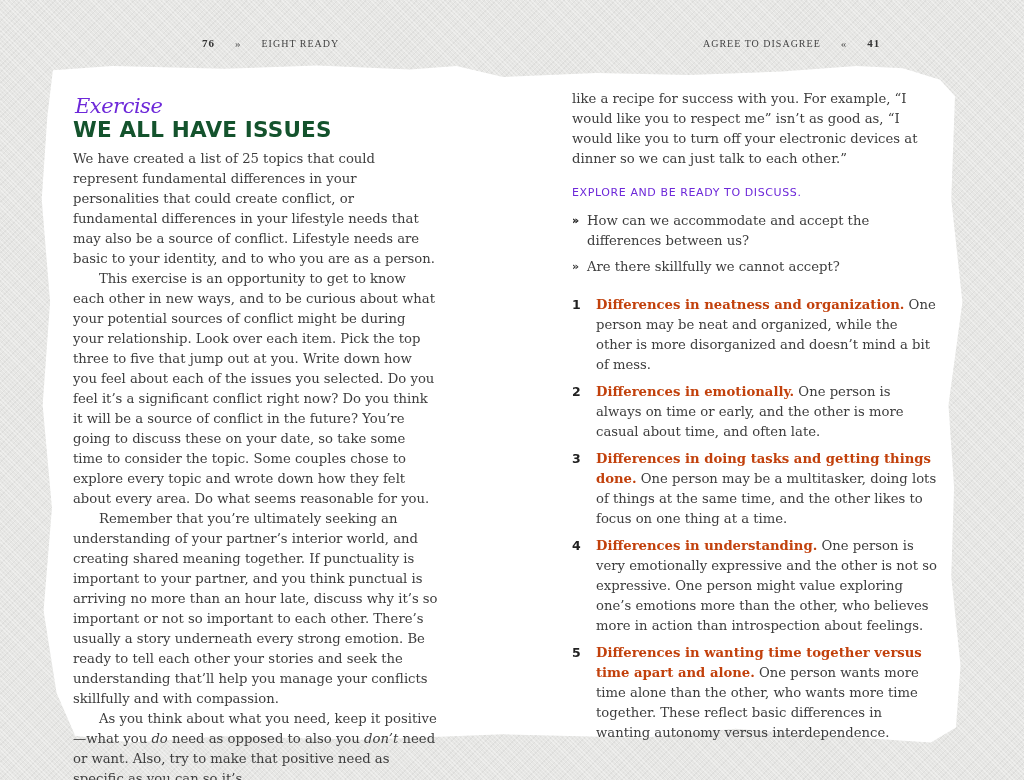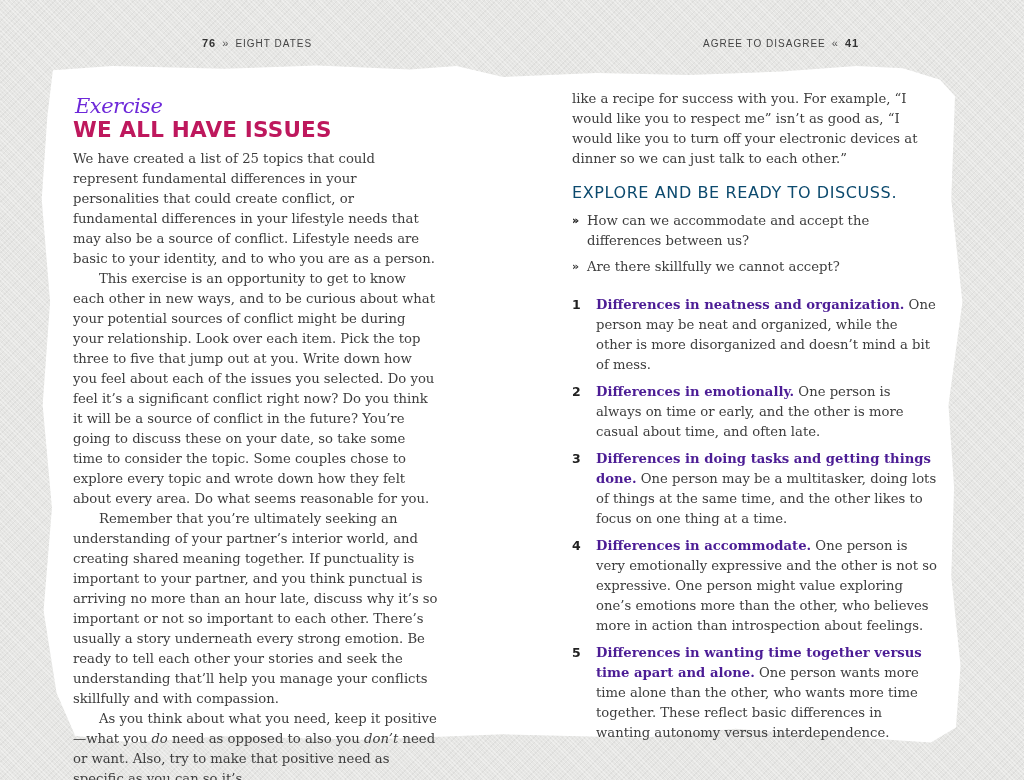--- a/index.html
+++ b/index.html
@@ -17,71 +17,71 @@
       background: #ffffff;
       clip-path: polygon(
         1.6% 1.2%, 8% 0.6%, 20% 1.0%, 30% 0.5%, 40% 1.1%, 45% 0.6%, 50% 2.2%, 60% 1.6%,
         70% 1.9%, 80% 1.4%, 88% 0.6%, 93% 0.9%, 97% 2.6%, 98.6% 5%,
         98.2% 20%, 99.4% 35%, 97.9% 50%, 98.5% 62%, 98.2% 75%, 99.2% 88%, 98.7% 97%,
         96% 99.2%, 85% 98.2%, 75% 97.2%, 65% 98.5%, 50% 98.0%, 35% 98.8%, 20% 98.3%, 10% 99.2%,
         4% 98.2%, 2% 92%, 0.6% 80%, 1.5% 65%, 0.5% 50%, 1.3% 35%, 0.4% 20%, 1.0% 8%
       );
     }
     .running-head {
-      position: absolute; top: 37px; font-family: Liberation Sans, sans-serif;
-      font-size: 10px; letter-spacing: 1px; color: #444; display: flex; align-items: center; gap: 6px;
+      position: absolute; top: 37px; font-family: Liberation Serif, serif;
+      font-size: 10px; letter-spacing: 1px; color: #444; display: flex; align-items: center; gap: 20px;
     }
     .running-head .pnum { font-weight: bold; color: #333; font-size: 11px; }
     .running-head .arrow { font-size: 11px; color: #555; }
     .head-left { left: 202px; }
     .head-right { left: 703px; }
 
     .col {
       position: absolute; top: 0; font-size: 13.2px; line-height: 20px; color: #3d3d3d;
     }
     .col-left { left: 73px; top: 95px; width: 365px; }
     .col-right { left: 572px; top: 89px; width: 365px; }
 
     .kicker {
       font-family: "DejaVu Serif", serif; font-style: italic; font-size: 21px; color: #6d28d9;
       line-height: 22px; margin: 0 0 0 2px; letter-spacing: -0.5px;
     }
     .title {
-      font-family: "DejaVu Sans", sans-serif; font-weight: bold; font-size: 21.5px; color: #be185d;
+      font-family: "DejaVu Sans", sans-serif; font-weight: bold; font-size: 21.5px; color: #14532d;
       line-height: 26px; margin: 0 0 6px 0; letter-spacing: 0.2px;
     }
     p { margin: 0; }
     p.indent { text-indent: 26px; }
     em { font-style: italic; }
 
     .section-head {
-      font-family: "DejaVu Sans", sans-serif; font-size: 16px; letter-spacing: 0.6px; color: #0c4a6e;
+      font-family: "DejaVu Sans", sans-serif; font-size: 11px; letter-spacing: 0.6px; color: #6d28d9;
       margin: 14px 0 8px 0;
     }
     .bullets { list-style: none; margin: 0; padding: 0; }
     .bullets li { position: relative; padding-left: 15px; margin-bottom: 6px; }
     .bullets li .bmark { position: absolute; left: 0; top: 0; font-family: "DejaVu Sans", sans-serif; font-size: 11px; font-weight: bold; color: #333; }
 
     .numlist { list-style: none; margin: 18px 0 0 0; padding: 0; }
     .numlist li { position: relative; padding-left: 24px; margin-bottom: 7px; }
     .numlist li .num {
       position: absolute; left: 0; top: 0; font-family: "DejaVu Sans", sans-serif; font-weight: bold;
       font-size: 12.5px; color: #222;
     }
-    .numlist li .lead { font-weight: bold; color: #4c1d95; }
+    .numlist li .lead { font-weight: bold; color: #c2410c; }
   </style>
 </head>
 <body>
 
 <div class="paper"></div>
 
 <div class="running-head head-left">
   <span class="pnum">76</span>
   <span class="arrow">»</span>
-  <span>EIGHT DATES</span>
+  <span>EIGHT READY</span>
 </div>
 
 <div class="running-head head-right">
   <span>AGREE TO DISAGREE</span>
   <span class="arrow">«</span>
   <span class="pnum">41</span>
 </div>
 
 <div class="col col-left">
   <div class="kicker">Exercise</div>
@@ -97,16 +97,16 @@
   <div class="section-head">EXPLORE AND BE READY TO DISCUSS.</div>
   <ul class="bullets">
     <li><span class="bmark">»</span></li>
     <li><span class="bmark">»</span><span>How can we accommodate and accept the differences between us?</span></li>
     <li><span class="bmark">»</span><span>Are there skillfully we cannot accept?</span></li>
   </ul>
   <ol class="numlist">
     <li><span class="num">1</span><span class="lead">Differences in neatness and organization.</span><span> One person may be neat and organized, while the other is more disorganized and doesn’t mind a bit of mess.</span></li>
     <li><span class="num">2</span><span class="lead">Differences in emotionally.</span><span> One person is always on time or early, and the other is more casual about time, and often late.</span></li>
     <li><span class="num">3</span><span class="lead">Differences in doing tasks and getting things done.</span><span> One person may be a multitasker, doing lots of things at the same time, and the other likes to focus on one thing at a time.</span></li>
-    <li><span class="num">4</span><span class="lead">Differences in accommodate.</span><span> One person is very emotionally expressive and the other is not so expressive. One person might value exploring one’s emotions more than the other, who believes more in action than introspection about feelings.</span></li>
+    <li><span class="num">4</span><span class="lead">Differences in understanding.</span><span> One person is very emotionally expressive and the other is not so expressive. One person might value exploring one’s emotions more than the other, who believes more in action than introspection about feelings.</span></li>
     <li><span class="num">5</span><span class="lead">Differences in wanting time together versus time apart and alone.</span><span> One person wants more time alone than the other, who wants more time together. These reflect basic differences in wanting autonomy versus interdependence.</span></li>
   </ol>
 </div>
 
 </body></html>

